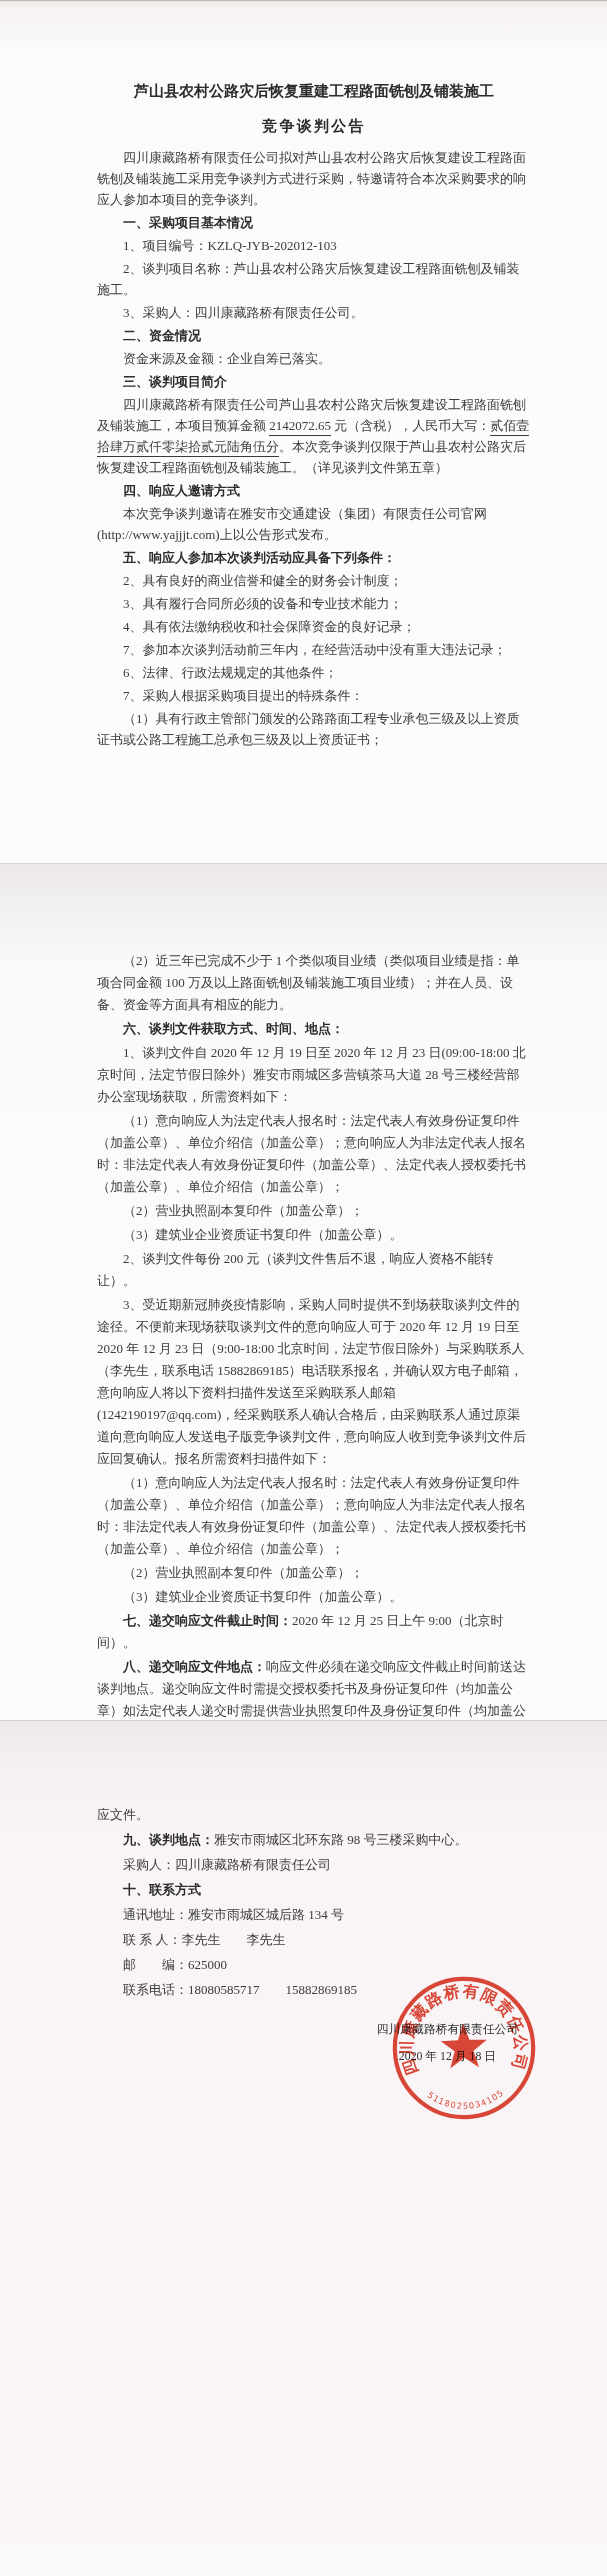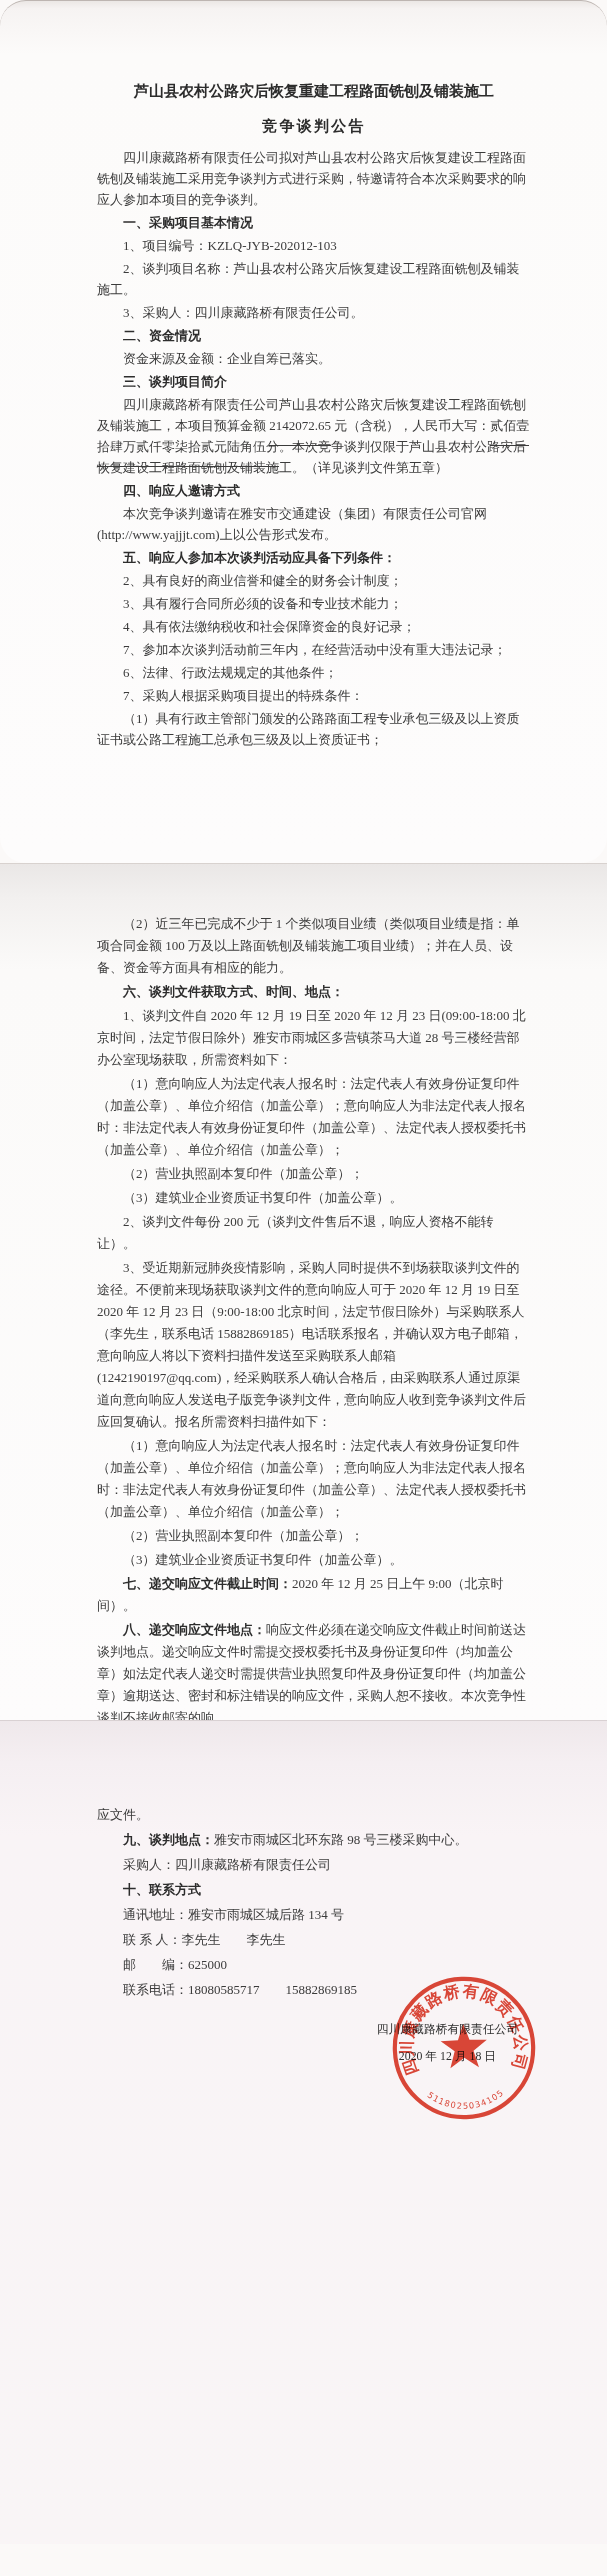--- a/index.html
+++ b/index.html
@@ -6,41 +6,40 @@
   .scan {
     position:relative; width:607px; height:2576px; overflow:hidden;
     background:#fbf9f8;
     font-family:"Liberation Serif","DejaVu Serif",serif;
     color:#3b3b3b;
   }
   .page { position:absolute; left:0; width:607px; box-sizing:border-box; }
   .page-1 {
     top:0; height:863px; border-top:1.5px solid #bdb5b1;
     background:linear-gradient(180deg,#ebe7e5 0px,#f6f3f2 7.6px,#fcfbfa 53px,#fdfcfc 100%);
-    border-radius:26px;
   }
   .page-2 {
     top:863px; height:857px; border-top:0.8px solid #d8d2cf;
     background:linear-gradient(180deg,#eae7e6 0px,#f2f0ef 34px,#fbfaf9 106px,#fdfcfc 100%);
   }
   .page-3 {
     top:1720px; height:824px; border-top:0.8px solid #d9d1d3;
     background:linear-gradient(180deg,#efe8eb 0px,#f5eff2 42px,#f9f4f6 114px,#f9f5f6 100%);
   }
   .content { margin:0 74px 0 95px; font-size:13px; }
   .page-1 .content { padding-top:79px; line-height:21px; }
-  .page-2 .content { padding-top:47px; line-height:22px; }
+  .page-2 .content { padding-top:84px; line-height:22px; }
   .page-3 .content { padding-top:80px; line-height:23px; }
   p { margin:2px; }
   .indent { text-indent:2em; }
   .bold, b { font-weight:bold; color:#2d2d2d; }
   .title { margin:0; text-align:center; font-size:15px; font-weight:bold; color:#2c2c2c; line-height:23px; }
   .title-2 { margin-top:12px; letter-spacing:2.3px; }
   .intro-gap { margin-top:9px; }
-  .u { border-bottom:0.8px solid #3b3b3b; padding-bottom:12px; }
+  .u { border-bottom:0.8px solid #3b3b3b; padding-bottom:2px; }
   .signature {
     position:absolute; left:364px; top:300px; width:167px;
     text-align:center; font-size:11.8px; color:#2e2e2e; line-height:16.7px;
   }
   .sig-date { margin-top:10.6px; }
   .seal {
     position:absolute; left:388px; top:251px; width:152px; height:152px;
     mix-blend-mode:multiply; opacity:0.92; transform:rotate(-2deg);
   }
   .seal-company { font-size:21px; font-weight:bold; letter-spacing:2px; }

